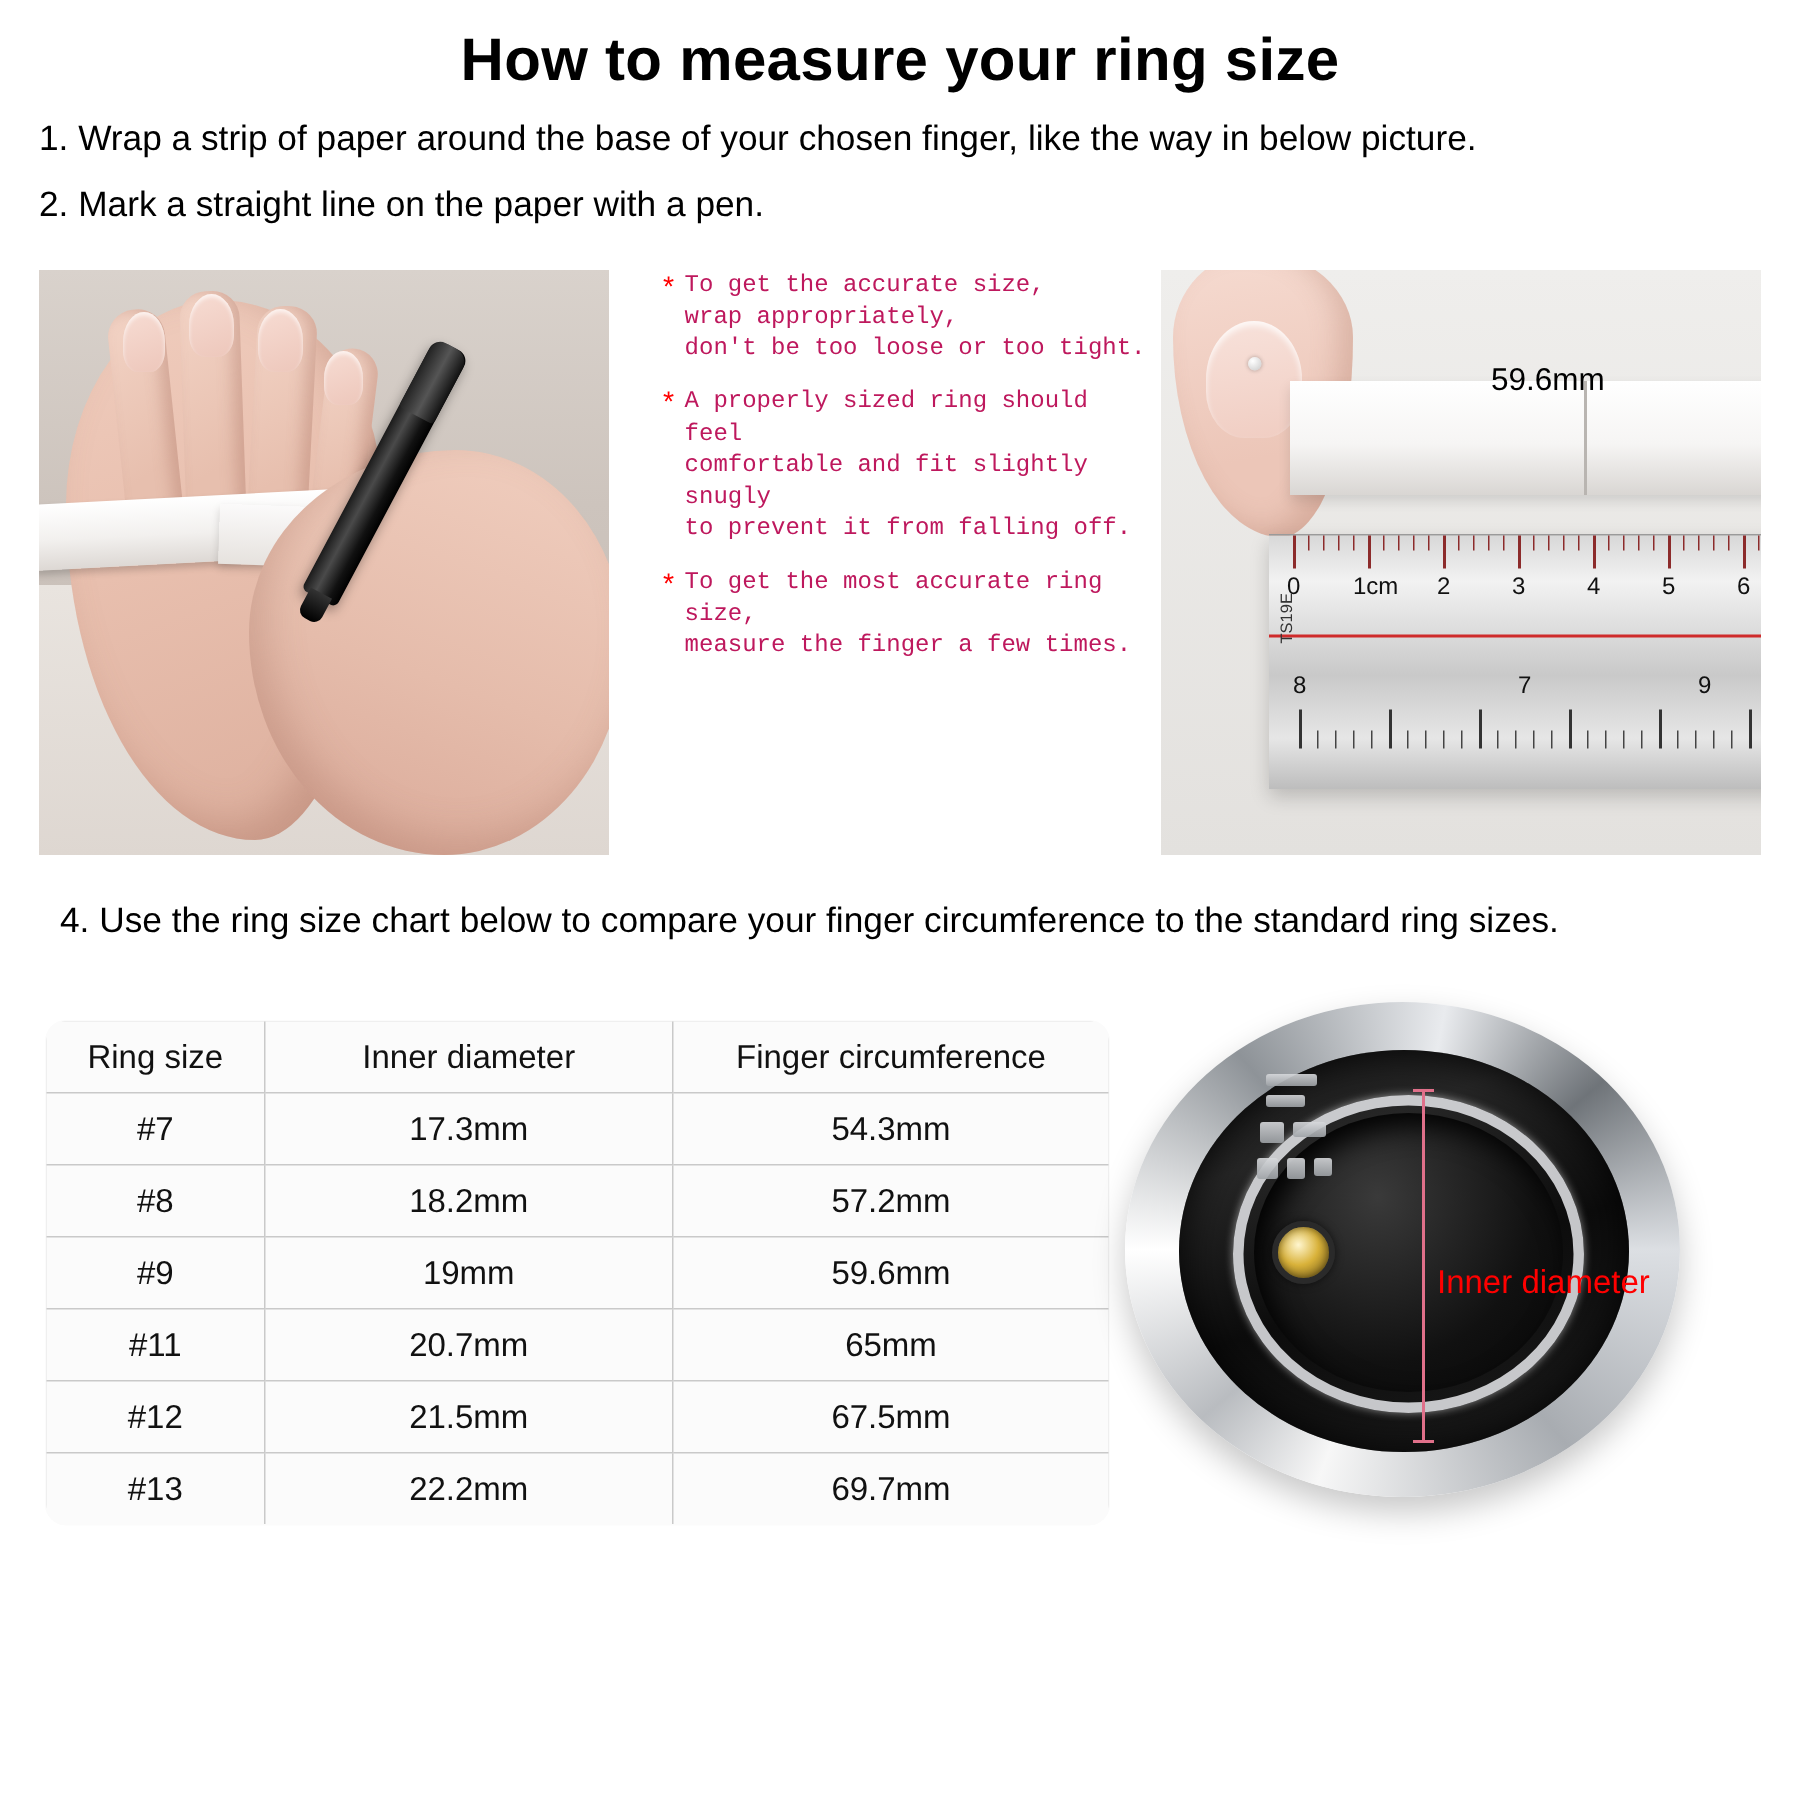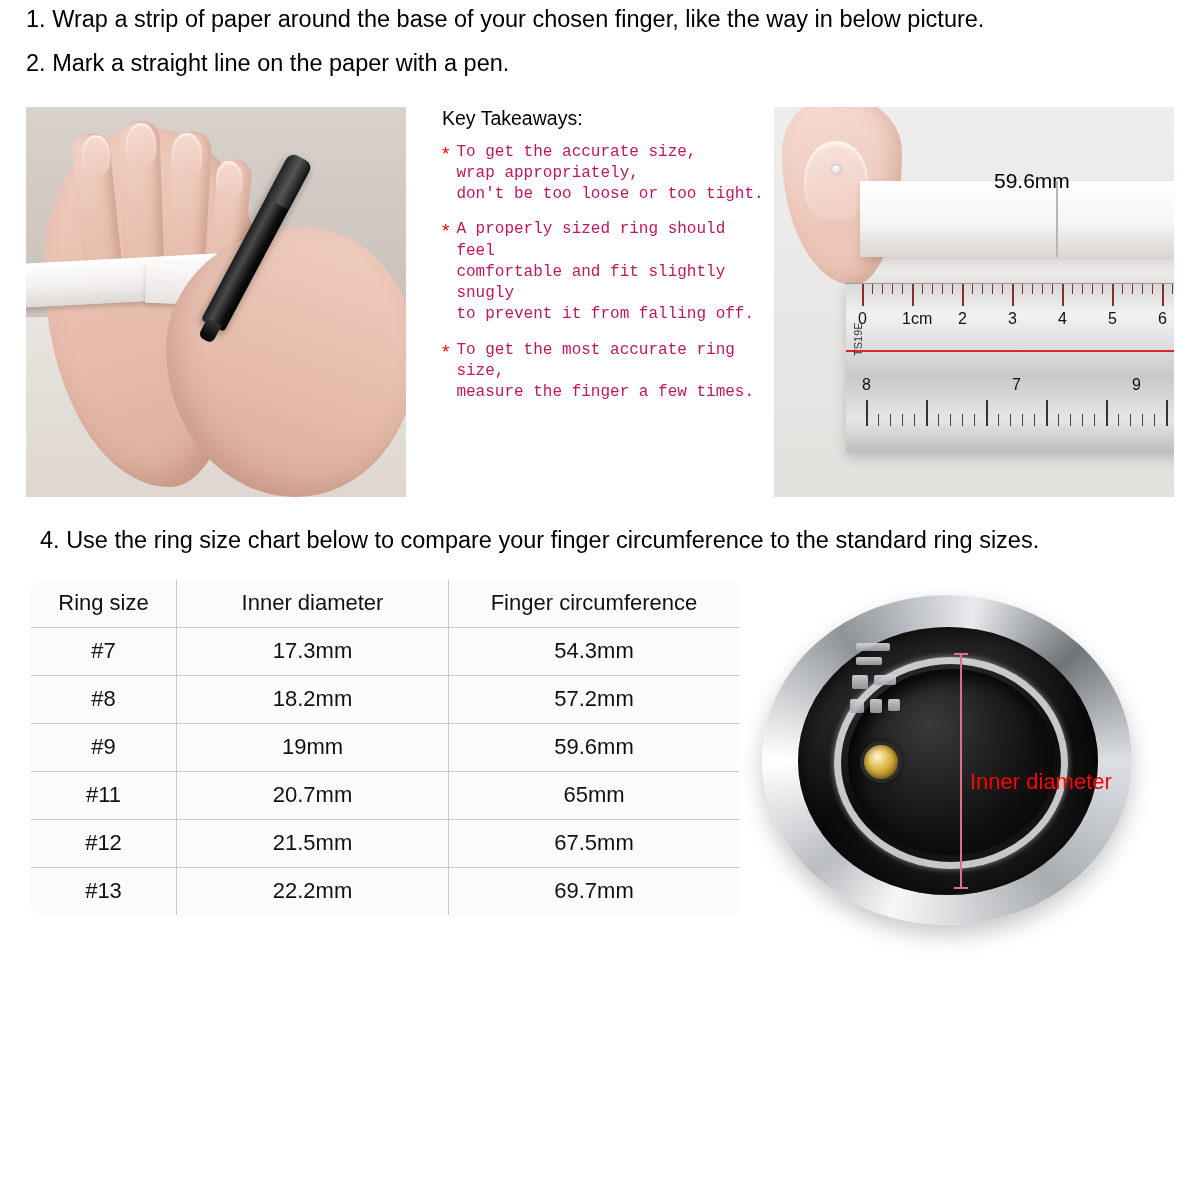--- a/index.html
+++ b/index.html
@@ -228,22 +228,22 @@
     font-size: 23.5px;
     line-height: 1.62;
     color: #000;
   }
   .step4 p { margin: 10px; }
 
   
   .bottom {
     display: flex;
     padding: 10px 20px 0 30px;
-    gap: 12px;
-    align-items: flex-start;
+    gap: 0;
+    align-items: center;
   }
   table.size-table {
     border-collapse: collapse;
     width: 710px;
     border: 1px solid #c9c9c9;
     border-radius: 14px;
     overflow: hidden;
     background: #fbfbfb;
   }
   table.size-table th, table.size-table td {
@@ -328,20 +328,21 @@
     font-size: 22px;
     color: #ff0000;
     white-space: nowrap;
   }
 </style>
 </head>
 <body>
 
 <div class="page">
 
+  <div class="title">How to measure your ring size</div>
 
   <div class="intro">
     <div class="intro-col left">
       <p>1. Wrap a strip of paper around the base of your chosen finger, like the way in below picture.</p>
       <p>2. Mark a straight line on the paper with a pen.</p>
     </div>
   </div>
 
   <div class="mid">
 
@@ -364,21 +365,20 @@
 
       <div class="pl-hand-r"></div>
 
       <div class="pen">
         <div class="pen-cap"></div>
         <div class="pen-tip"></div>
       </div>
     </div>
 
     <div class="takeaways">
-      <div class="tk-title">Key Takeaways:</div>
 
       <div class="tk-item">
         <span class="tk-bullet">*</span>
         <span class="tk-text">To get the accurate size,
 wrap appropriately,
 don't be too loose or too tight.</span>
       </div>
       <div class="tk-item">
         <span class="tk-bullet">*</span>
         <span class="tk-text">A properly sized ring should feel

